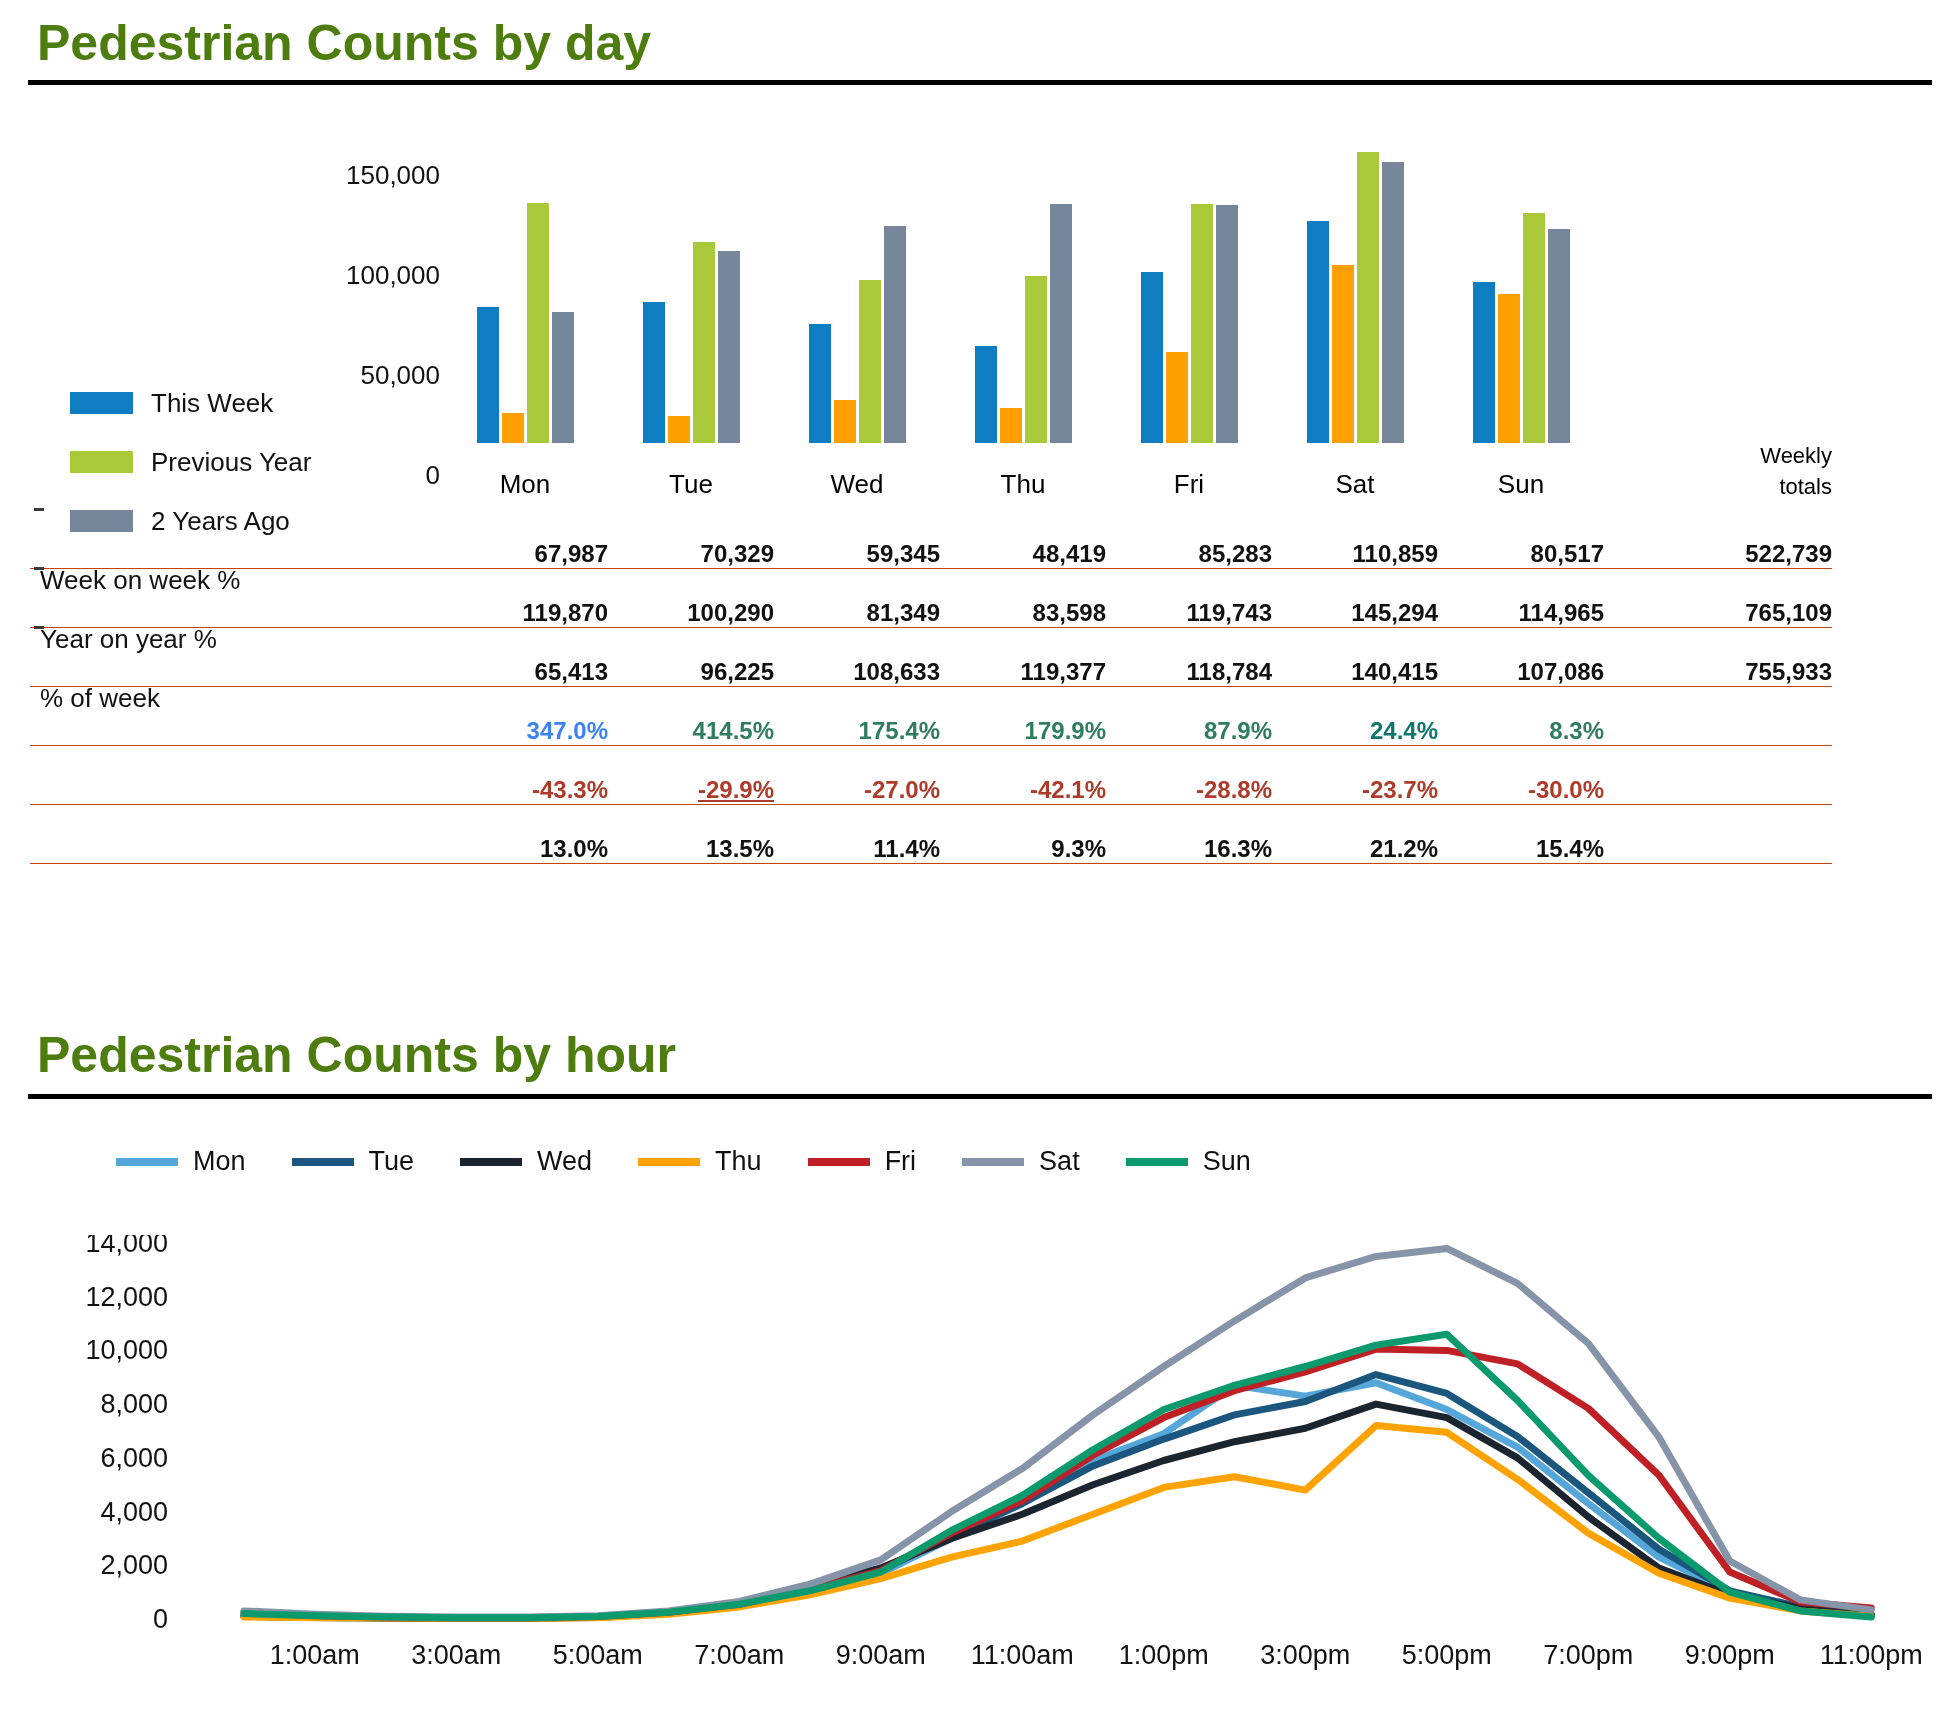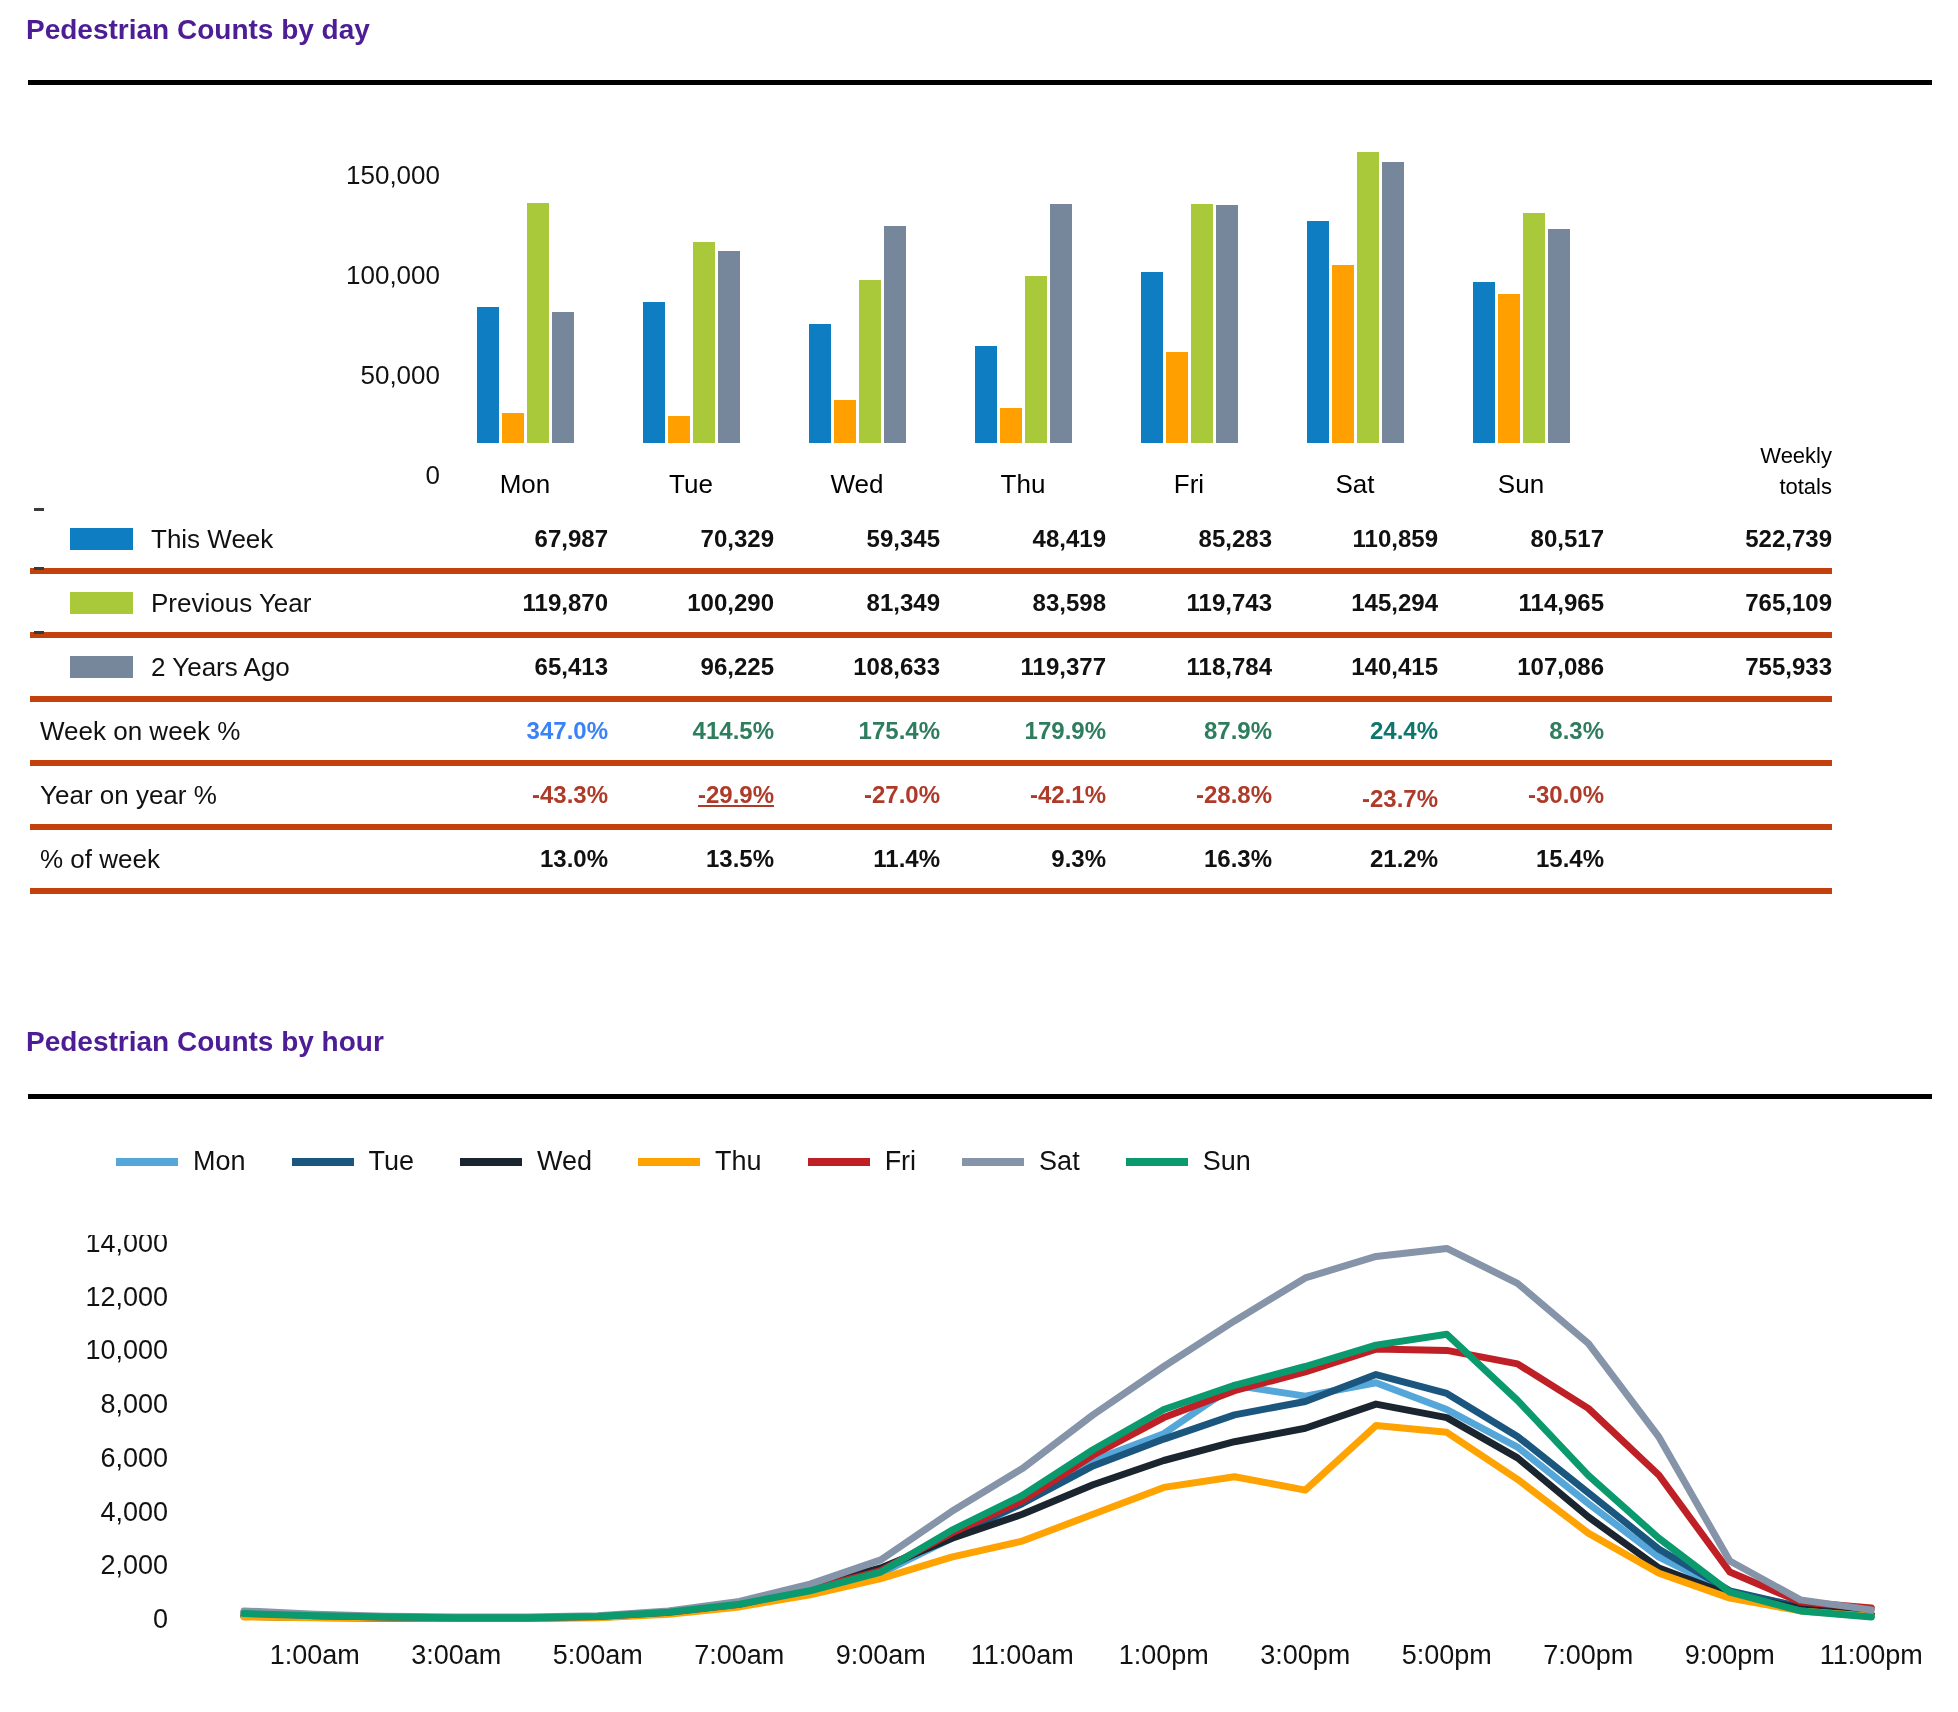--- a/index.html
+++ b/index.html
@@ -1,38 +1,38 @@
 <!DOCTYPE html>
 <html><head>
 <meta charset="utf-8">
 <style>
   html,body{margin:0;padding:0;}
   body{width:1958px;height:1712px;background:#fff;font-family:"Liberation Sans",sans-serif;color:#111;}
   .page{position:relative;width:1958px;height:1712px;background:#fff;overflow:hidden;}
-  .sec-title{position:absolute;left:26px;margin:0;font-size:28px;font-weight:bold;color:#4c1d95;letter-spacing:0;}
+  .sec-title{position:absolute;left:37px;margin:0;font-size:50px;font-weight:bold;color:#4d7c0f;letter-spacing:0;}
   #title1{top:14px;}
   #title2{top:1026px;}
   .rule{position:absolute;left:28px;width:1904px;height:5px;background:#000;}
   #rule1{top:80px;}
   #rule2{top:1094px;}
 
   
   #byday{position:absolute;left:30px;top:113px;width:1802px;}
   .chartrow{display:flex;align-items:flex-end;height:330px;}
   .c0{width:412px;flex:0 0 412px;position:relative;height:330px;}
   .cd{width:166px;flex:0 0 166px;}
   .cw{width:228px;flex:0 0 228px;}
   .ytick{position:absolute;right:2px;width:200px;text-align:right;font-size:26px;line-height:26px;color:#111;}
   .barcell{height:330px;display:flex;justify-content:center;align-items:flex-end;}
   .bargroup{display:flex;align-items:flex-end;gap:3px;}
   .bar{width:22px;}
   .dayrow{display:flex;height:67px;align-items:flex-end;}
   .daylab{text-align:center;font-size:26px;padding-bottom:10px;color:#000;}
   .weeklyhead{text-align:right;font-size:22px;line-height:31px;padding-bottom:8px;color:#000;white-space:pre-line;}
-  .trow{display:flex;align-items:center;height:58px;border-bottom:6px solid #c2410c;position:relative;}
+  .trow{display:flex;align-items:flex-end;height:58px;border-bottom:1px solid #c2410c;position:relative;}
   .rowlabel{display:flex;align-items:center;font-size:26px;color:#111;}
   .swatch{width:63px;height:22px;margin-left:40px;margin-right:18px;flex:0 0 63px;}
   .pctlabel{padding-left:10px;}
   .val{font-size:24px;font-weight:bold;text-align:right;color:#111;}
   .tick{position:absolute;left:4px;width:10px;height:3px;background:#3a3a3a;}
   .tick.b{bottom:-2px;}
   .tick.t{top:-2px;}
 
   
   #legend{position:absolute;left:116px;top:1146px;display:flex;align-items:center;}

